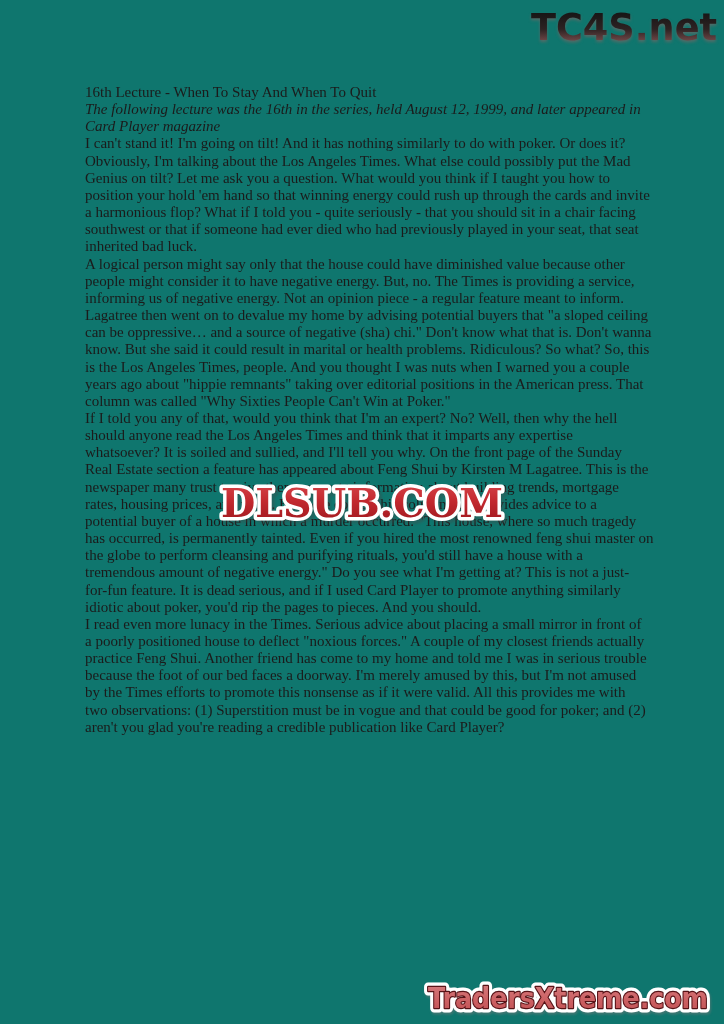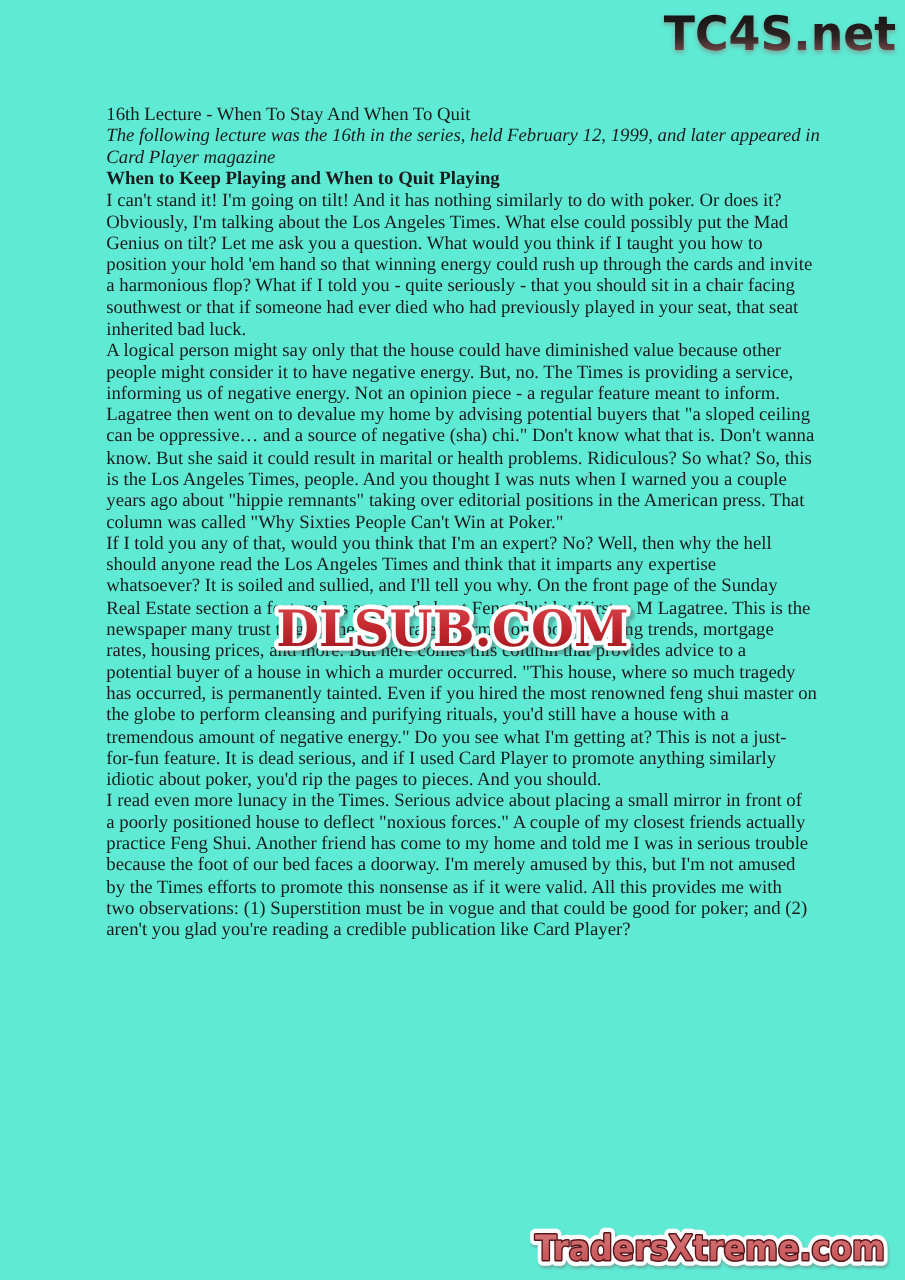--- a/index.html
+++ b/index.html
@@ -1,20 +1,20 @@
 <!DOCTYPE html>
 <html><head>
 <meta charset="utf-8">
 <style>
   html,body{margin:0;padding:0;}
   body{
     width:724px;height:1024px;background:#ffffff;position:relative;
     font-family:"Liberation Serif", serif;
   }
-  .page{position:absolute;inset:0;overflow:hidden;background:#5eead4;padding-left:27px;}
+  .page{position:absolute;inset:0;overflow:hidden;background:#0f766e;padding-left:27px;}
   .content{
     position:absolute;left:85px;top:84px;width:605px;
     font-size:15px;line-height:17.15px;color:#1b1b1b;
   }
   .content p{white-space:pre;margin:0;}
   .title{margin:0 0 34.3px 0;}
   .heading{font-weight:bold;}
   .subtitle{font-style:italic;margin:0 0 17.15px 0;}
   .heading2{font-weight:bold;margin:0 0 17.15px 0;}
   .para{margin:0 0 17.15px 0;}
@@ -48,23 +48,22 @@
           <stop offset="0.55" stop-color="#2d2222"></stop>
           <stop offset="1" stop-color="#9a5f5f"></stop>
         </linearGradient>
       </defs>
       <text x="196" y="39" text-anchor="end" font-weight="bold" font-size="38" fill="url(#grad-tc4s)" textLength="186" lengthAdjust="spacingAndGlyphs">TC4S.net</text>
     </svg>
   </div>
 
   <div class="content">
     <p class="title">16th Lecture - When To Stay And When To Quit</p>
-    <p class="subtitle">The following lecture was the 16th in the series, held February 12, 1999, and later appeared in
+    <p class="subtitle">The following lecture was the 16th in the series, held August 12, 1999, and later appeared in
 Card Player magazine</p>
-    <p class="heading2">When to Keep Playing and When to Quit Playing</p>
     <p class="para">I can't stand it! I'm going on tilt! And it has nothing similarly to do with poker. Or does it?</p>
     <p class="para">Obviously, I'm talking about the Los Angeles Times. What else could possibly put the Mad
 Genius on tilt? Let me ask you a question. What would you think if I taught you how to
 position your hold 'em hand so that winning energy could rush up through the cards and invite
 a harmonious flop? What if I told you - quite seriously - that you should sit in a chair facing
 southwest or that if someone had ever died who had previously played in your seat, that seat
 inherited bad luck.</p>
     <p class="para">A logical person might say only that the house could have diminished value because other
 people might consider it to have negative energy. But, no. The Times is providing a service,
 informing us of negative energy. Not an opinion piece - a regular feature meant to inform.

